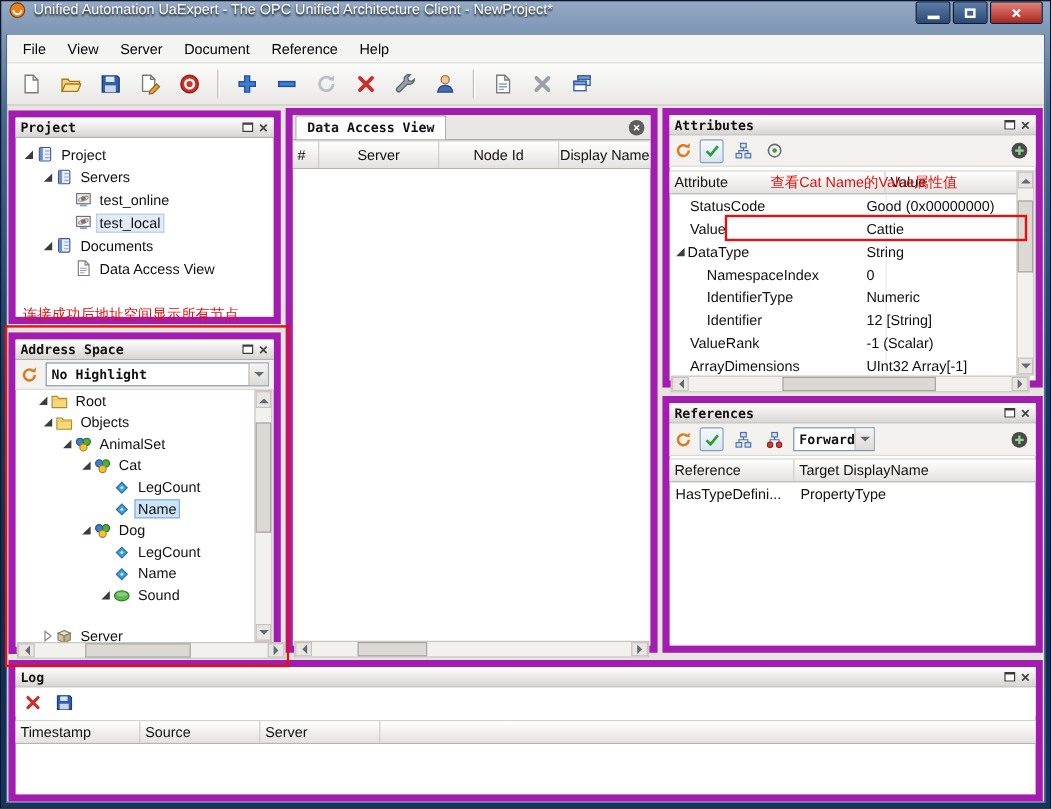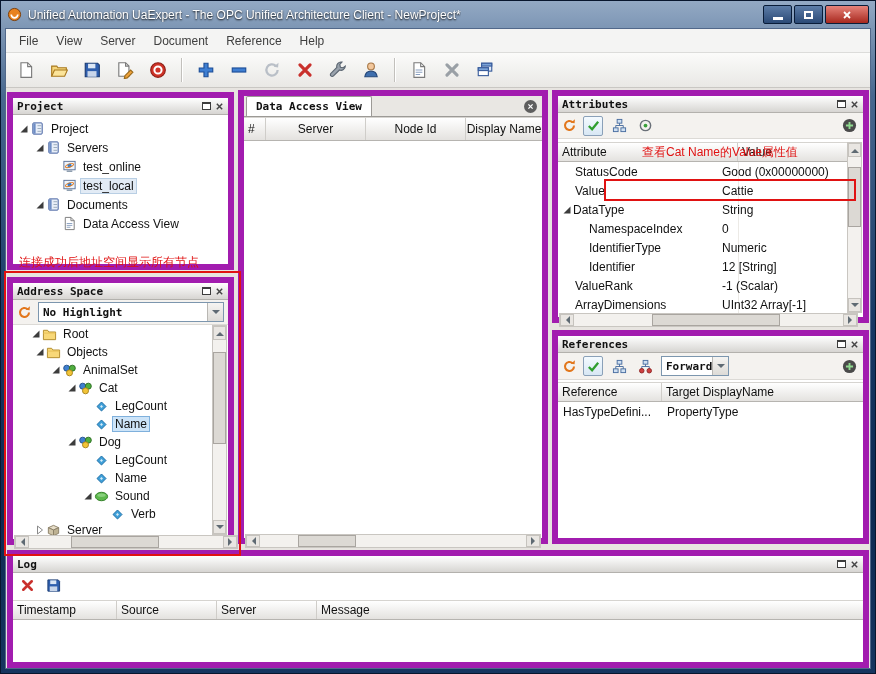--- a/index.html
+++ b/index.html
@@ -1,32 +1,32 @@
 <!DOCTYPE html>
 <html><head>
 <meta charset="utf-8">
 <style>
   *{box-sizing:border-box;margin:0;padding:0}
   body{margin:0;background:#555;font-family:"Liberation Sans",sans-serif}
   .win{position:relative;width:876px;height:674px;font-size:12px;color:#111;
        background:linear-gradient(180deg,#93a9c4 0%,#48688f 14%,#173864 48%,#0d2a52 75%,#16355f 100%);
        border:1px solid #08162e;overflow:hidden}
   
-  .titlebar{position:absolute;left:0;top:0;right:0;height:27px;display:flex;align-items:center;padding:0 6px;gap:6px}
+  .titlebar{position:absolute;left:0;top:0;right:0;height:27px;display:flex;align-items:flex-start;padding:0 6px;gap:6px}
   .title-text{color:#fff;font-size:12px;text-shadow:0 1px 2px #000;white-space:nowrap;overflow:hidden}
   .winbtns{margin-left:auto;display:flex;gap:2px}
   .wbtn{height:19px;border:1px solid #091c38;border-radius:2px;display:flex;align-items:center;justify-content:center}
   .wbtn.mm{width:29px;background:linear-gradient(#5d7da8,#2b4a76)}
   .wbtn.cl{width:44px;background:linear-gradient(#e6837a,#a8281e)}
   .g-min{width:10px;height:3px;background:#fff;margin-top:8px}
   .g-max{width:9px;height:8px;border:2px solid #fff;background:transparent}
   
   .inner{position:absolute;left:4px;right:4px;top:27px;bottom:4px;background:#e7e4e0;border:1px solid #51688a}
   .menubar{position:absolute;left:0;right:0;top:0;height:24px;background:#f4f4f3;border-bottom:1px solid #dcdcda;display:flex;align-items:center;padding-left:4px}
-  .mitem{padding:4px 9px;color:#404040}
+  .mitem{padding:4px 9px;color:#000000}
   .toolbar{position:absolute;left:0;right:0;top:24px;height:35px;background:linear-gradient(#fbfbfa,#e9e8e5);border-bottom:1px solid #c9c7c3;display:flex;align-items:center;gap:9px;padding-left:8px}
   .tbtn{width:24px;height:24px;display:flex;align-items:center;justify-content:center}
   .tsep{width:2px;height:24px;border-left:1px solid #c2c0bc;border-right:1px solid #fff;margin:0 2px}
   .ic{width:18px;height:18px}.ic15{width:15px;height:15px}.ic10{width:10px;height:10px}.ic9{width:9px;height:9px}
   
   .panel{position:absolute;background:#fff;border:6px solid #a21caf}
   .ptitle{position:absolute;left:0;right:0;top:0;height:17px;background:linear-gradient(#ffffff,#d7d5d2);border-bottom:1px solid #b3b1ad;display:flex;align-items:center;padding:0 4px;font:bold 11px "DejaVu Sans Mono",monospace}
   .ptbtns{margin-left:auto;display:flex;align-items:center;gap:4px}
   .fico{width:9px;height:8px;border:1px solid #3c3c3c;border-top-width:2px;background:#fff}
   .ptool{position:absolute;left:0;right:0;display:flex;align-items:center;gap:6px;padding:0 4px;background:#f4f2ef;border-bottom:1px solid #dcdad6}
@@ -464,26 +464,20 @@
       </div>
       <div class="trow" style="top:204px;height:18px;padding-left:68px">
         <svg class="tw">
             <use href="#i-two"></use>
           </svg>
         <svg class="ic15">
             <use href="#i-method"></use>
           </svg>
         <span class="tlabel">Sound</span>
       </div>
-      <div class="trow" style="top:222px;height:18px;padding-left:96px">
-        <svg class="ic15">
-            <use href="#i-var"></use>
-          </svg>
-        <span class="tlabel">Verb</span>
-      </div>
       <div class="trow" style="top:238px;height:18px;padding-left:20px">
         <svg class="tw">
             <use href="#i-twc"></use>
           </svg>
         <svg class="ic15">
             <use href="#i-box"></use>
           </svg>
         <span class="tlabel">Server</span>
       </div>
 
@@ -716,21 +710,20 @@
         <span class="pbtn">
             <svg class="ic15">
               <use href="#i-floppy"></use>
             </svg>
           </span>
       </div>
       <div class="hdr" style="left:0;right:0;top:44px;height:20px">
         <div class="hcell" style="width:104px">Timestamp</div>
         <div class="hcell" style="width:100px">Source</div>
         <div class="hcell" style="width:100px">Server</div>
-        <div class="hcell" style="flex:1;border-right:none">Message</div>
       </div>
       <div style="position:absolute;left:1px;right:1px;top:64px;bottom:1px;background:#fff"></div>
     </div>
 
     <div class="redbox" style="left:-2px;top:242px;width:237px;height:285px"></div>
 
   </div>
 </div>
 
 </body></html>

